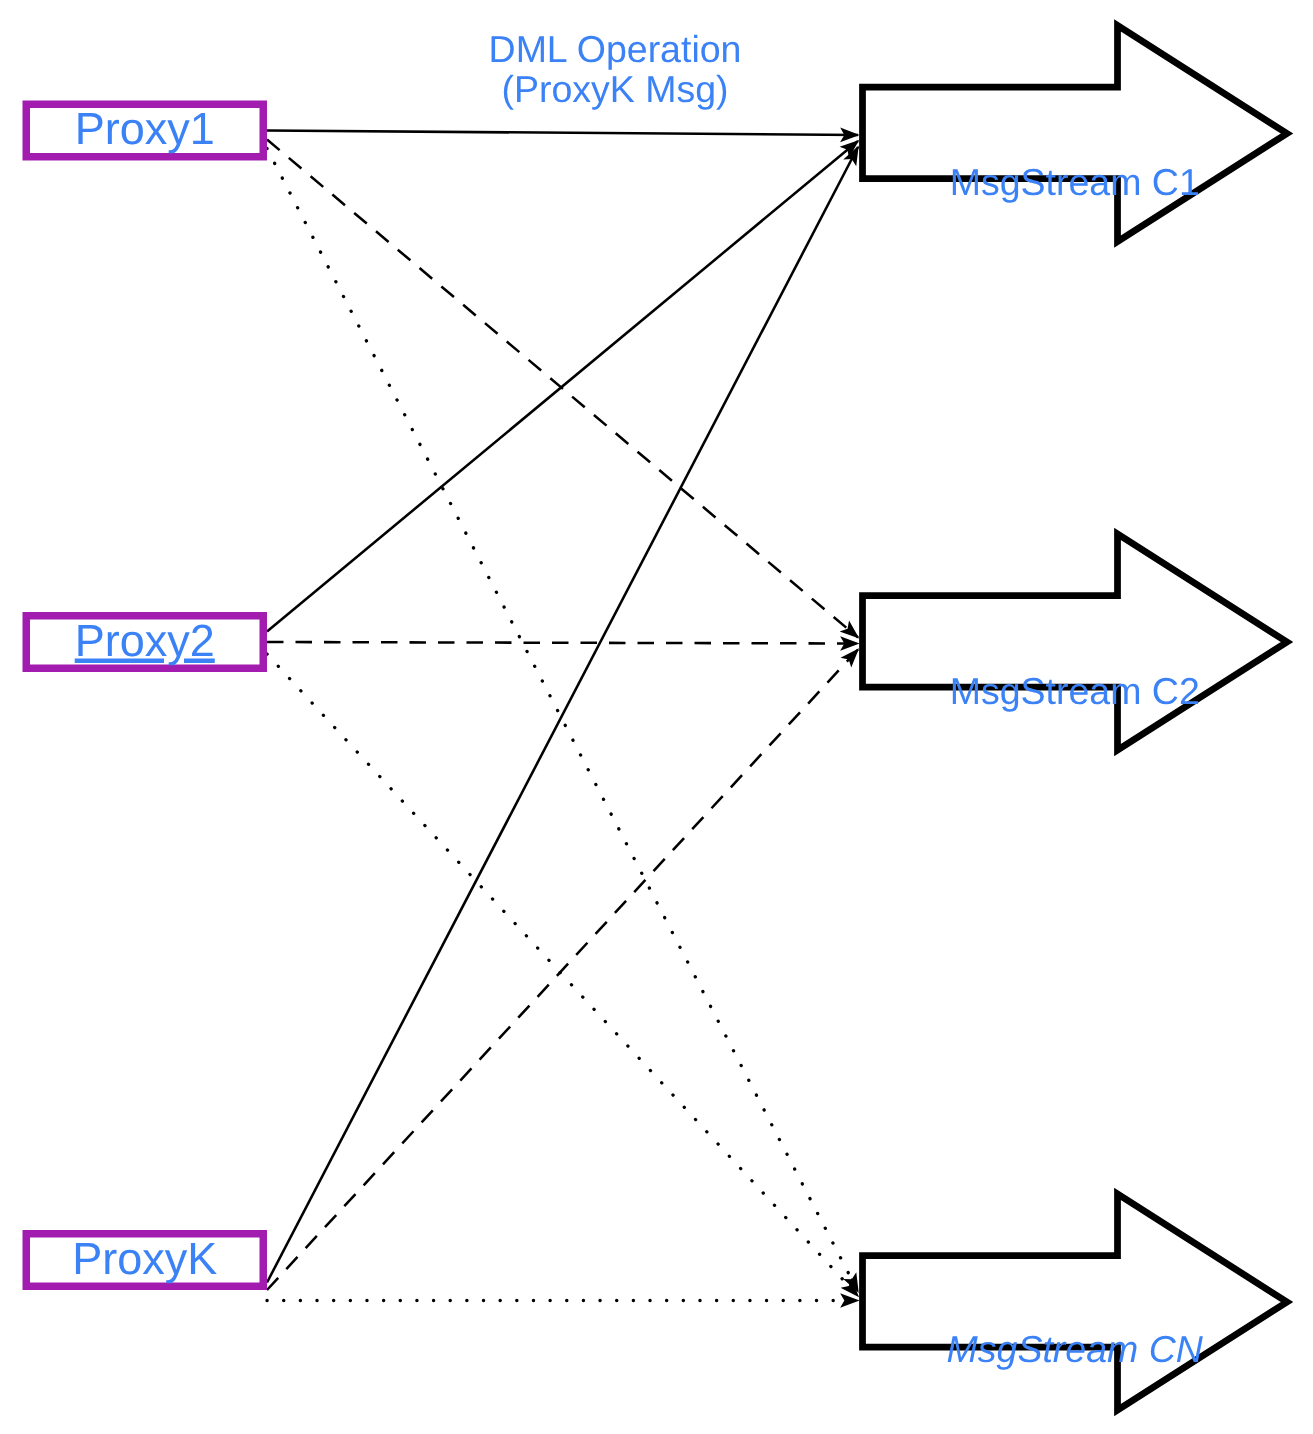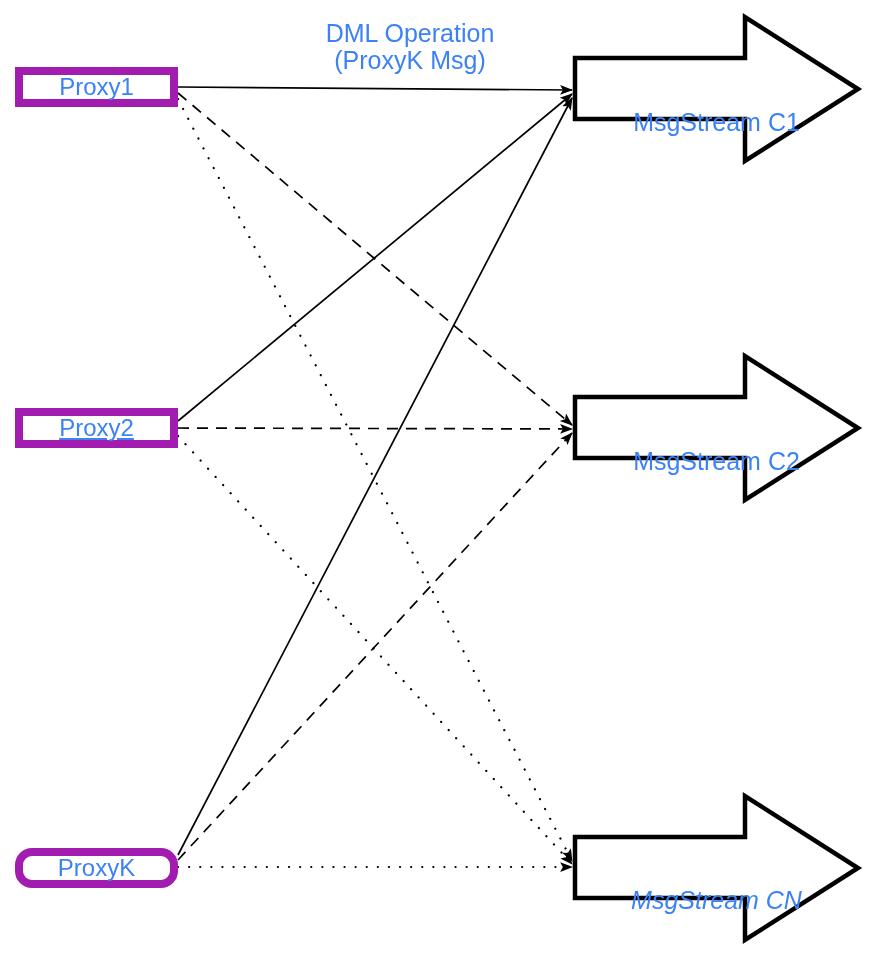--- a/index.html
+++ b/index.html
@@ -21,30 +21,30 @@
   .edge-dashed { stroke: #000000; stroke-width: 1.7; fill: none; stroke-dasharray: 11 8; }
   .edge-dotted { stroke: #000000; stroke-width: 2.2; fill: none; stroke-dasharray: 0.1 11; stroke-linecap: round; }
   .block-arrow { fill: #ffffff; stroke: #000000; stroke-width: 4.5; stroke-linejoin: miter; }
   .proxy-node {
     position: absolute;
     left: 15px;
     width: 163px;
     height: 40px;
     box-sizing: border-box;
     background: #ffffff;
-    border: 8px solid #a21caf;
+    border: 5px solid #a21caf;
     display: flex;
     align-items: center;
     justify-content: center;
-    font-size: 24px;
+    font-size: 30px;
     line-height: 1;
   }
   .proxy-node.p1 { top: 67px; }
   .proxy-node.p2 { top: 408px; text-decoration: underline; }
-  .proxy-node.pk { top: 848px; border-radius: 17px; }
+  .proxy-node.pk { top: 820px; }
   .stream-label {
     position: absolute;
     left: 575px;
     width: 283px;
     text-align: center;
     font-size: 25px;
     line-height: 29px;
     pointer-events: none;
     margin-top: 33px;
   }

